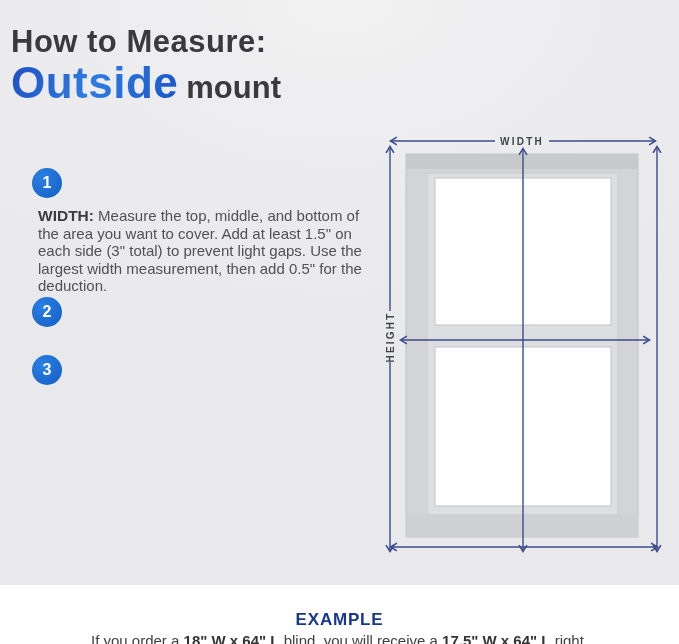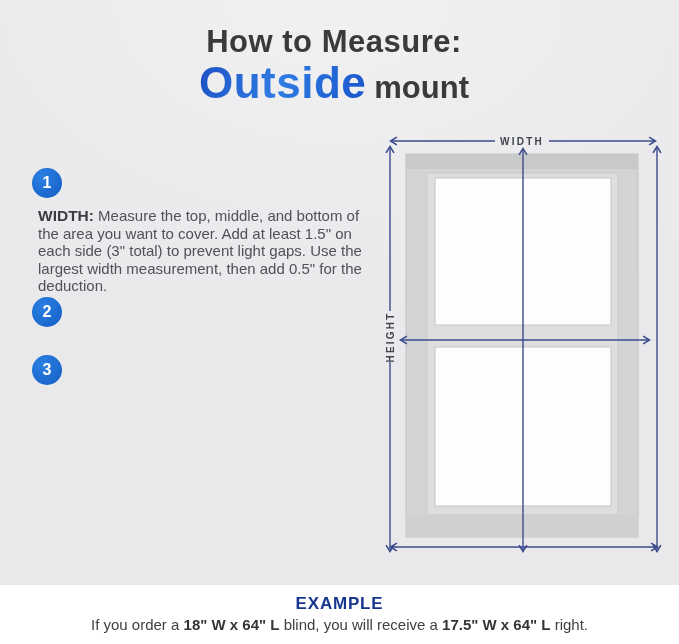--- a/index.html
+++ b/index.html
@@ -7,21 +7,21 @@
 
   .page {
     position: relative;
     width: 679px;
     height: 644px;
     overflow: hidden;
     background: radial-gradient(90% 60% at 50% 0%, #f1f1f2 0%, #ebebed 55%, #e9e9eb 100%);
   }
 
   
-  .title-block { position:absolute; top:24px; left:0; width:668px; text-align:center; }
+  .title-block { position:absolute; top:24px; left:11px; width:668px; }
   .title-line1 {
     margin:0; font-size:31px; font-weight:700; letter-spacing:0.5px;
     color:#3a3a3c; line-height:1.15;
   }
   .title-line2 { margin:1px 0 16px 0; line-height:1.0; }
   .title-highlight {
     font-size:44px; font-weight:800; letter-spacing:0.5px;
     background: linear-gradient(110deg, #1d4fc4 0%, #2e7ce2 48%, #1a55cc 100%);
     -webkit-background-clip: text; background-clip: text;
     color: transparent; -webkit-text-fill-color: transparent;
@@ -47,21 +47,21 @@
   
   .diagram { position:absolute; left:383px; top:133px; width:285px; height:430px; }
   .diagram svg { display:block; }
 
   
   .footer {
     position:absolute; left:0; top:585px; width:679px; height:59px;
     background:#ffffff; text-align:center;
   }
   .example-heading {
-    margin:9px 0 0 0; font-size:17px; font-weight:700;
+    margin:25px 0 0 0; font-size:17px; font-weight:700;
     color:#17378f; letter-spacing:0.8px;
   }
   .example-text { margin:2px 0 0 0; font-size:15px; color:#3f3f42; }
   .example-bold { font-weight:700; color:#343437; }
 </style>
 </head>
 <body>
 
 <div class="page">
 

